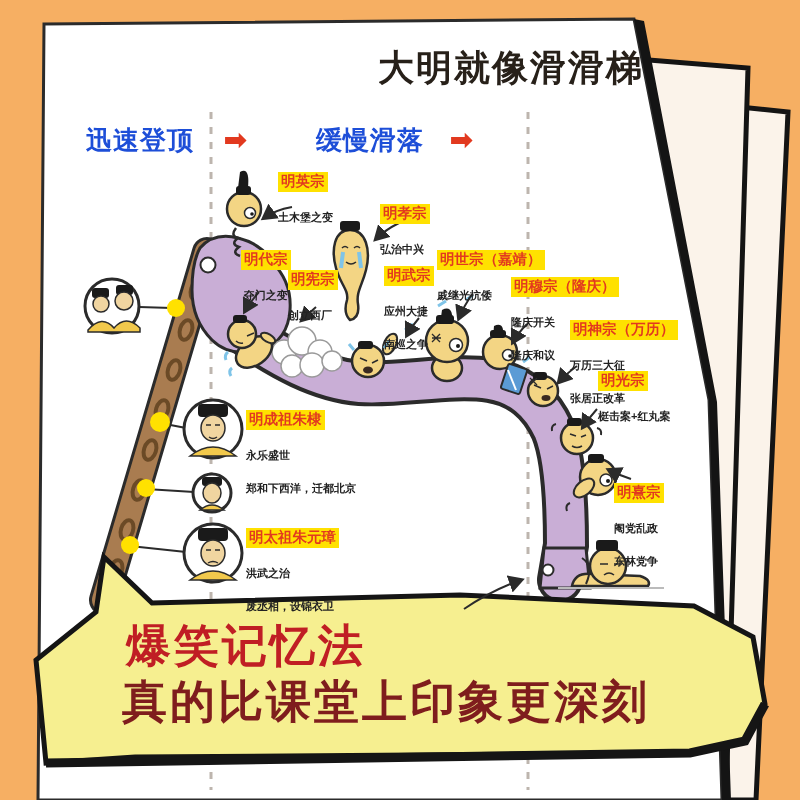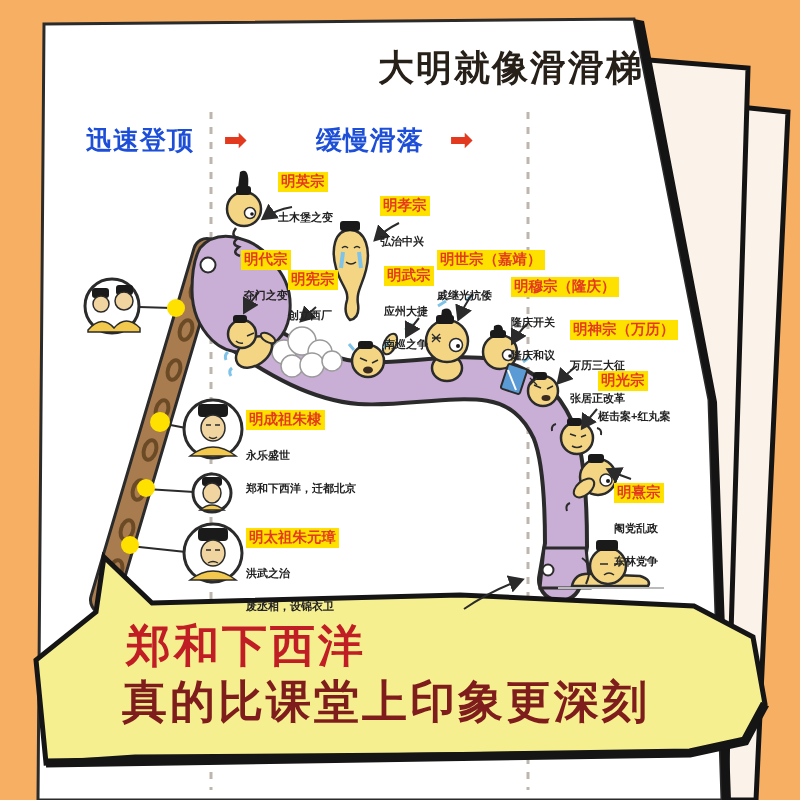--- a/index.html
+++ b/index.html
@@ -254,21 +254,21 @@
   <div class="lbl" style="left:241px;top:250px;text-align:center;">
     <span class="chip">明代宗</span>
     <span class="evt">夺门之变</span>
   </div>
 
   <div class="lbl" style="left:288px;top:270px;">
     <span class="chip">明宪宗</span>
     <span class="evt">创立西厂</span>
   </div>
 
-  <div class="lbl" style="left:380px;top:196px;">
+  <div class="lbl" style="left:380px;top:204px;">
     <span class="chip">明孝宗</span>
     <span class="evt">弘治中兴</span>
   </div>
 
   <div class="lbl" style="left:384px;top:266px;">
     <span class="chip">明武宗</span>
     <span class="evt">应州大捷</span>
     <span class="evt">南巡之争</span>
   </div>
 
@@ -306,16 +306,16 @@
     <span class="evt">东林党争</span>
   </div>
 
 
   <div class="lbl" style="left:246px;top:528px;">
     <span class="chip">明太祖朱元璋</span>
     <span class="evt">洪武之治</span>
     <span class="evt">废丞相，设锦衣卫</span>
   </div>
 
-  <div class="bub1">郑和下西洋</div>
+  <div class="bub1">爆笑记忆法</div>
   <div class="bub2">真的比课堂上印象更深刻</div>
 
 </div>
 
 </body></html>

